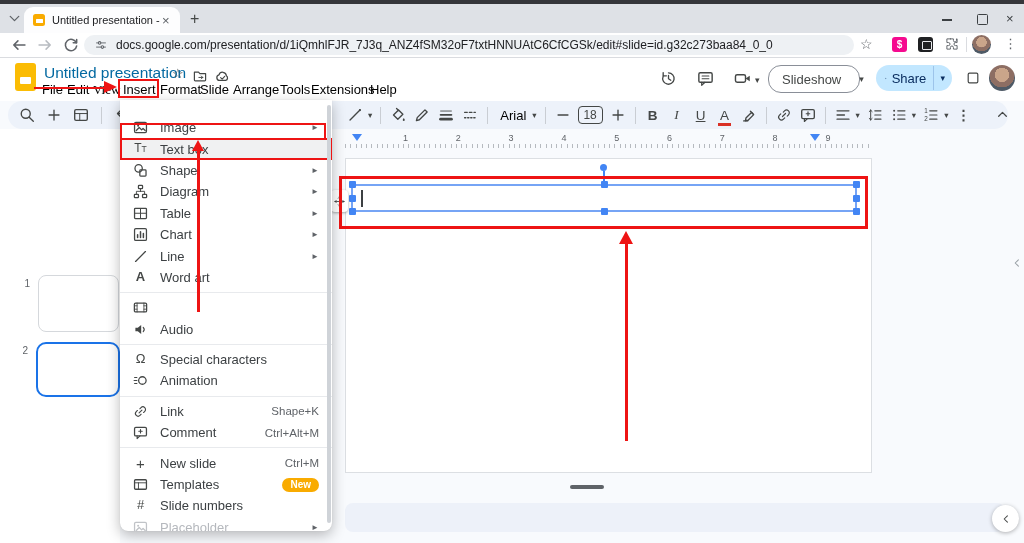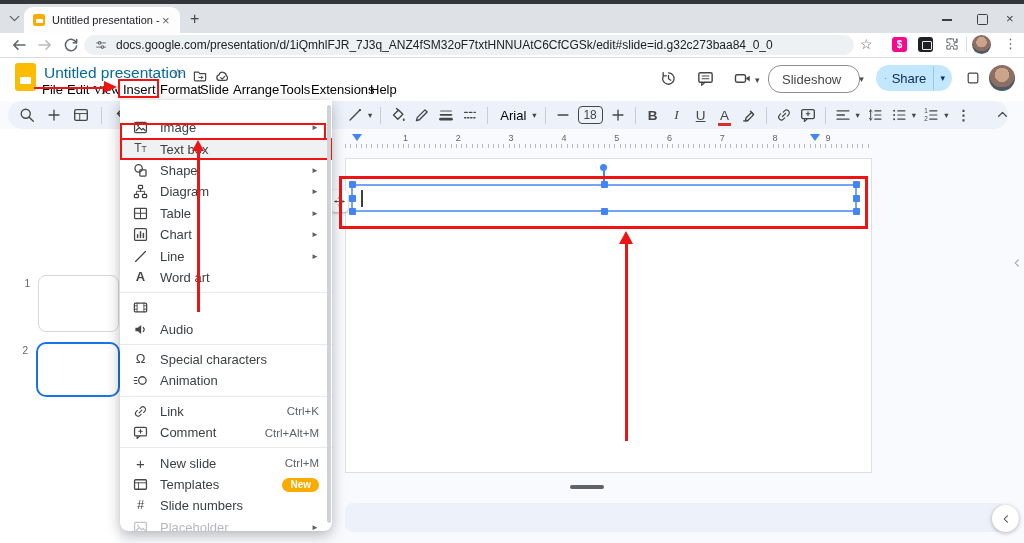--- a/index.html
+++ b/index.html
@@ -591,21 +591,21 @@
     <div class="msep"></div>
     <div class="mi">
       <span class="mic">
         <svg viewBox="0 0 20 20" width="100%" height="100%" fill="none" stroke="currentColor" stroke-width="1.5" stroke-linecap="round" stroke-linejoin="round">
           <path d="M8.3 11.7l3.4-3.4" stroke-width="1.3"></path>
           <path d="M9.2 6.8l1.4-1.4a3.1 3.1 0 014.4 4.4l-1.4 1.4" stroke-width="1.3"></path>
           <path d="M10.8 13.2l-1.4 1.4a3.1 3.1 0 01-4.4-4.4l1.4-1.4" stroke-width="1.3"></path>
         </svg>
       </span>
       <span class="mlabel">Link</span>
-      <span class="msc">Ctrl+K</span>
+      <span class="msc">Shape+K</span>
     </div>
     <div class="mi">
       <span class="mic">
         <svg viewBox="0 0 20 20" width="100%" height="100%" fill="none" stroke="currentColor" stroke-width="1.5" stroke-linecap="round" stroke-linejoin="round">
           <rect x="3" y="4" width="14" height="10" rx="1.5"></rect>
           <path d="M6 14v3.2l3.4-3.2" stroke-width="1.3"></path>
           <path d="M10 6.6v4M8 8.6h4" stroke-width="1.3"></path>
         </svg>
       </span>
       <span class="mlabel">Comment</span>

